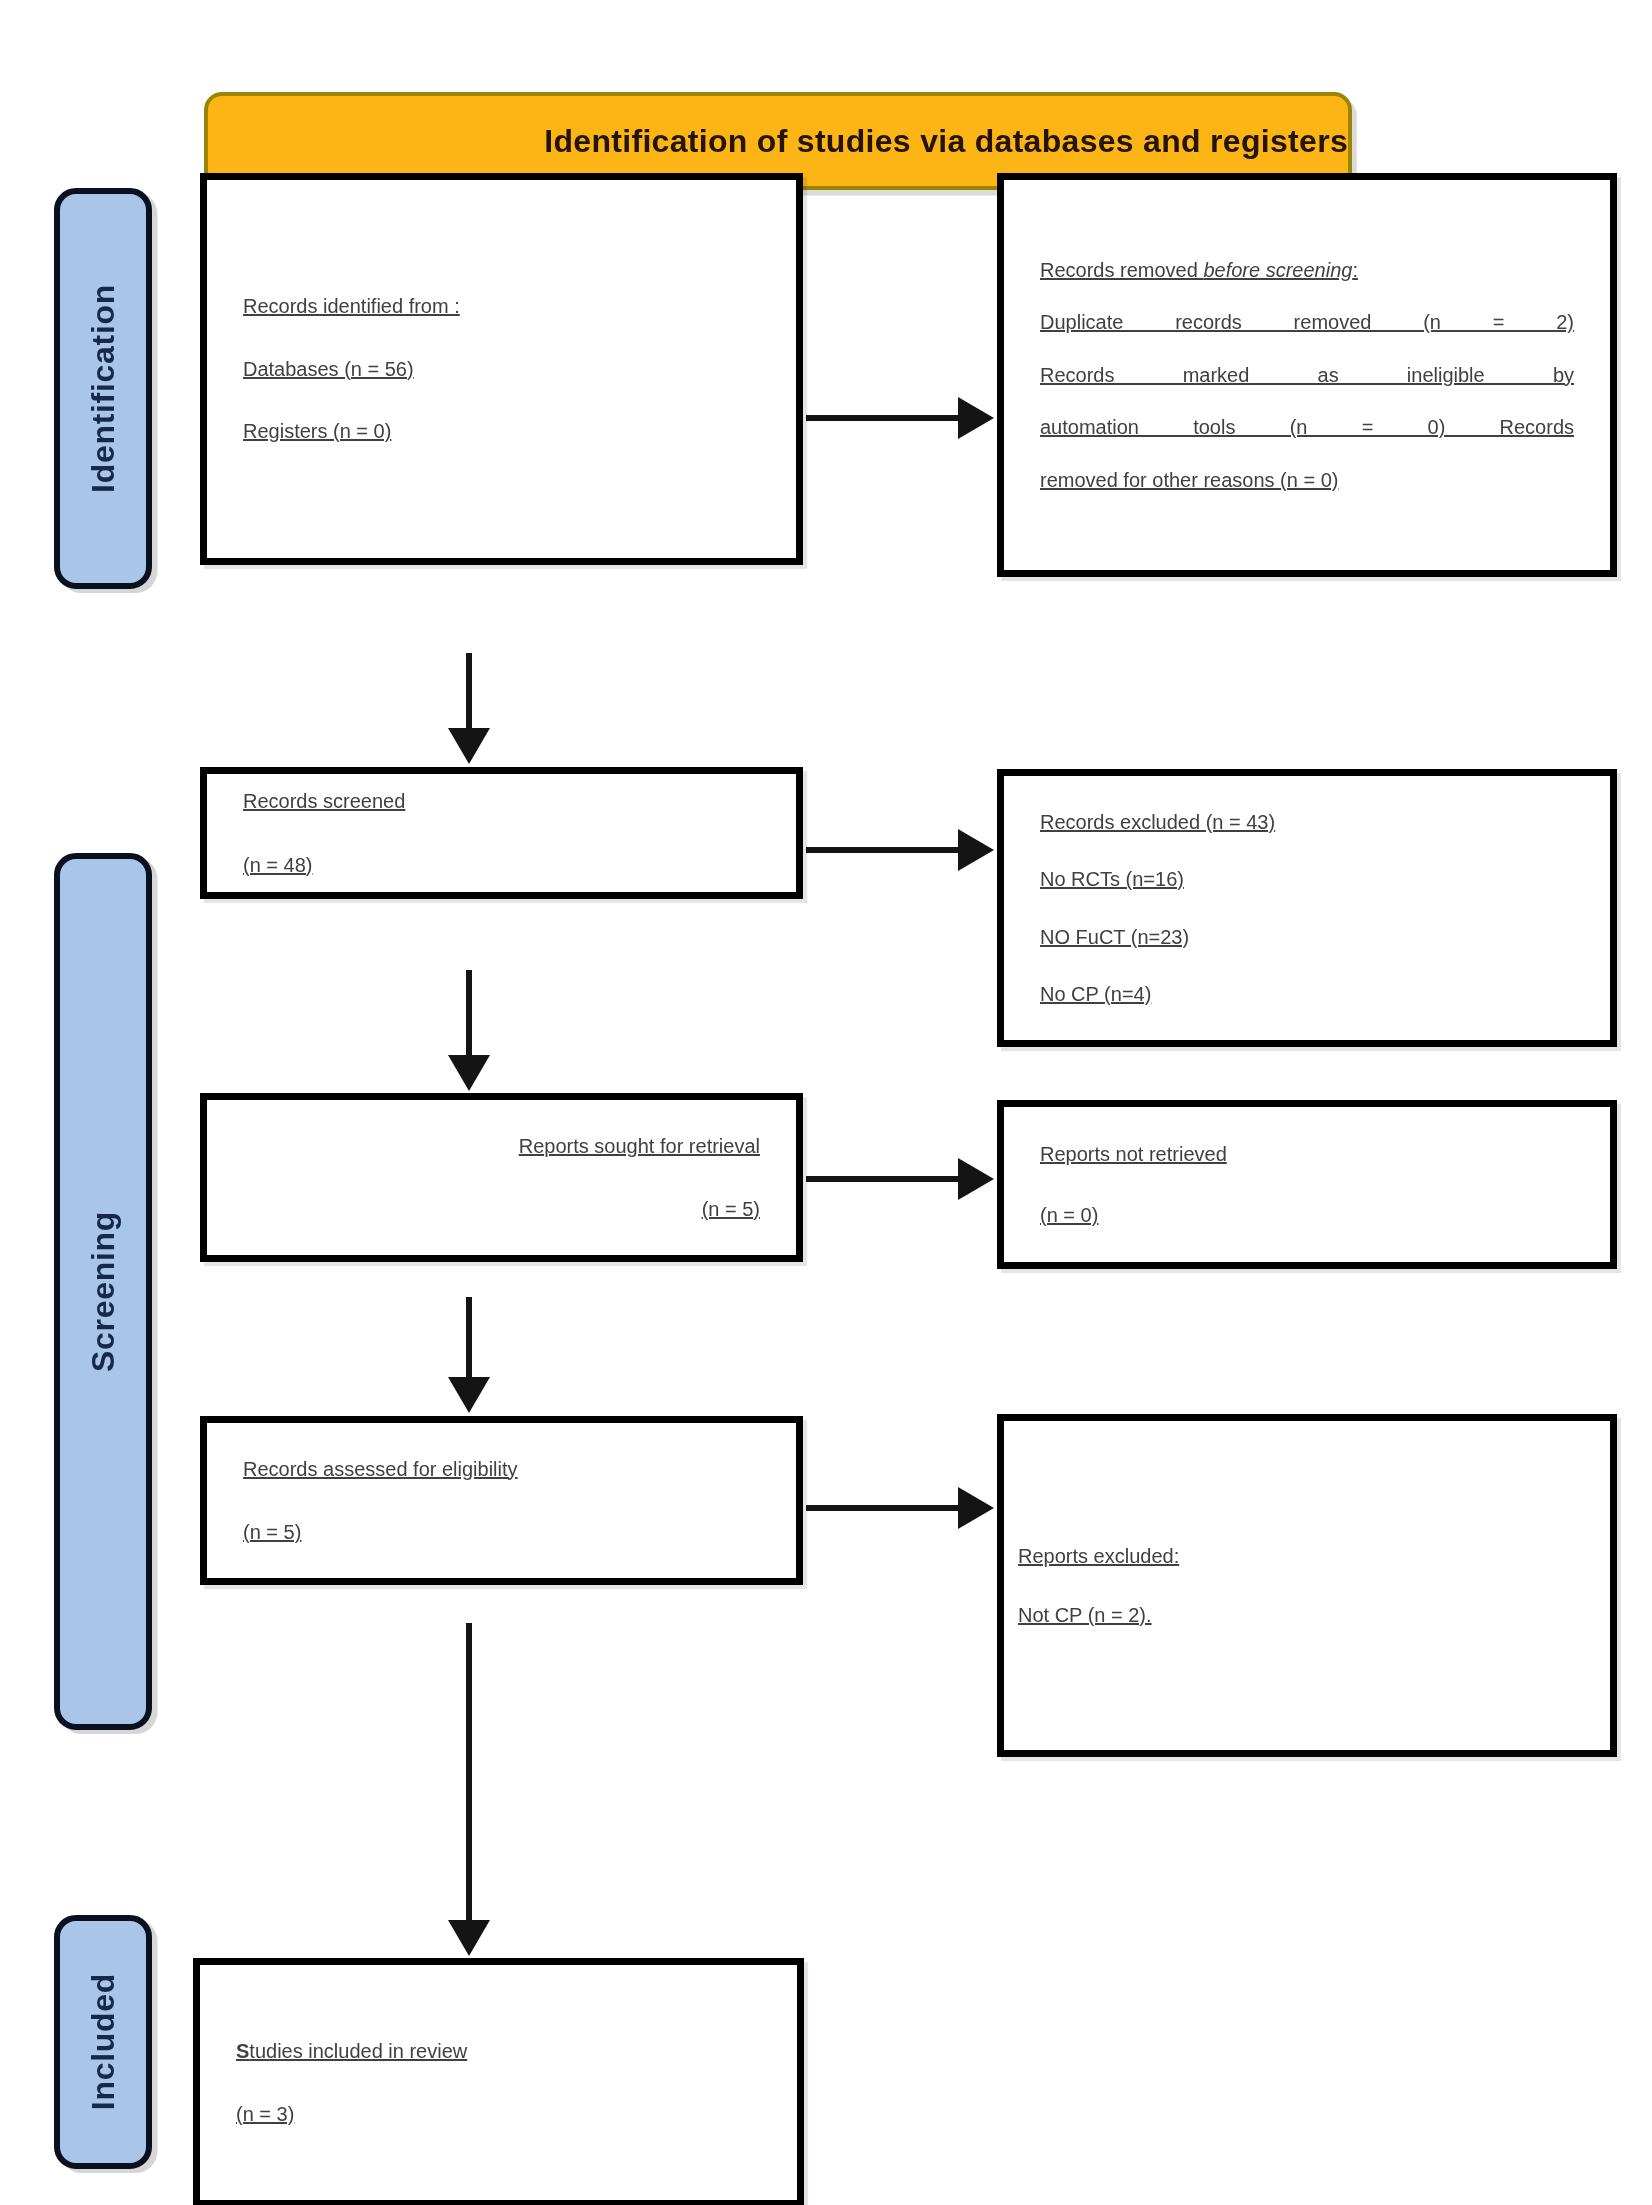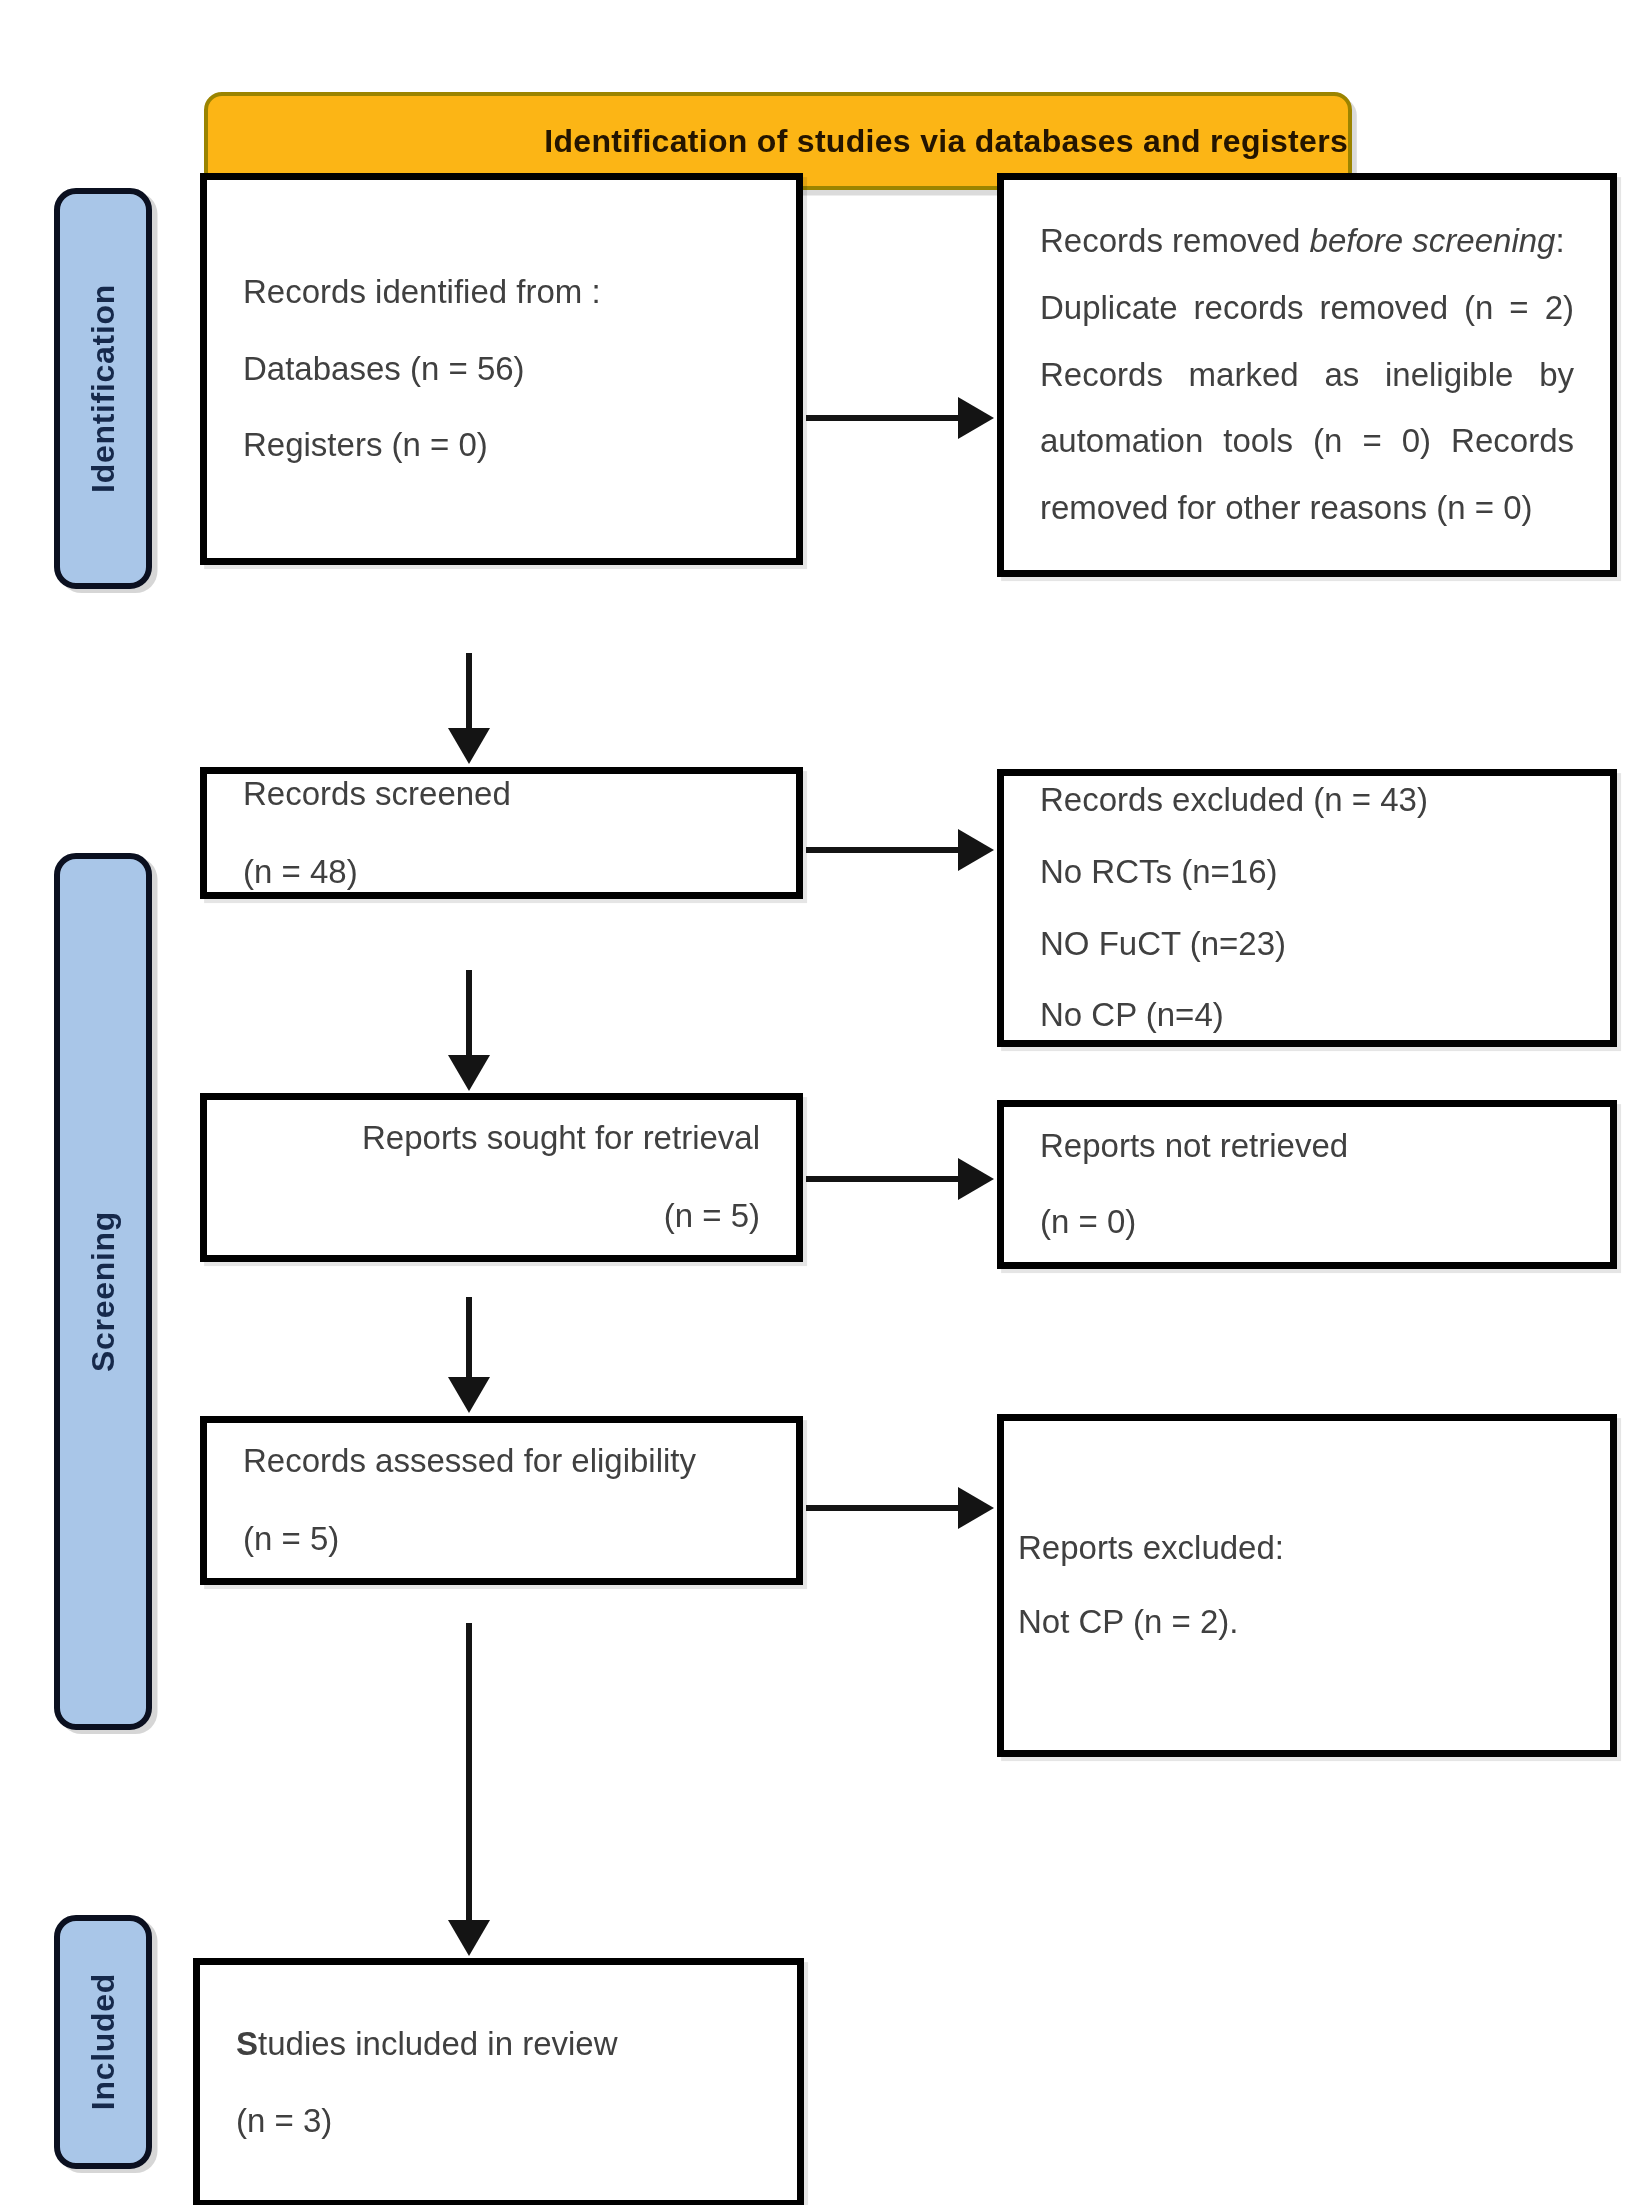--- a/index.html
+++ b/index.html
@@ -40,21 +40,21 @@
   #stage-screening{top:853px;height:877px;}
   #stage-included{top:1915px;height:254px;}
   
   .fbox{
     position:absolute;background:#ffffff;
     border:7px solid var(--box-border,#000000);
     box-sizing:border-box;
     display:flex;flex-direction:column;justify-content:center;
     padding:7px 36px;box-shadow:4.1px 4.1px 0 rgba(0,0,0,0.10);
   }
-  .fbox .ln{font-size:33px;line-height:1.12;}
+  .fbox .ln{font-size:20px;line-height:1.12;text-decoration:underline;}
   .just{text-align:justify;text-align-last:justify;}
   #box-records-identified{left:200px;top:173px;width:603px;height:392px;row-gap:40px;}
   #box-records-removed{left:997px;top:173px;width:620px;height:404px;row-gap:30px;}
   #box-records-screened{left:200px;top:767px;width:603px;height:132px;row-gap:41px;}
   #box-records-excluded{left:997px;top:769px;width:620px;height:278px;row-gap:35px;}
   #box-reports-sought{left:200px;top:1093px;width:603px;height:169px;row-gap:41px;text-align:right;}
   #box-reports-not-retrieved{left:997px;top:1100px;width:620px;height:169px;row-gap:39px;}
   #box-reports-assessed{left:200px;top:1416px;width:603px;height:169px;row-gap:41px;}
   #box-reports-excluded{left:997px;top:1414px;width:620px;height:343px;row-gap:37px;padding-left:14px;}
   #box-studies-included{left:193px;top:1958px;width:611px;height:249px;row-gap:40px;}

